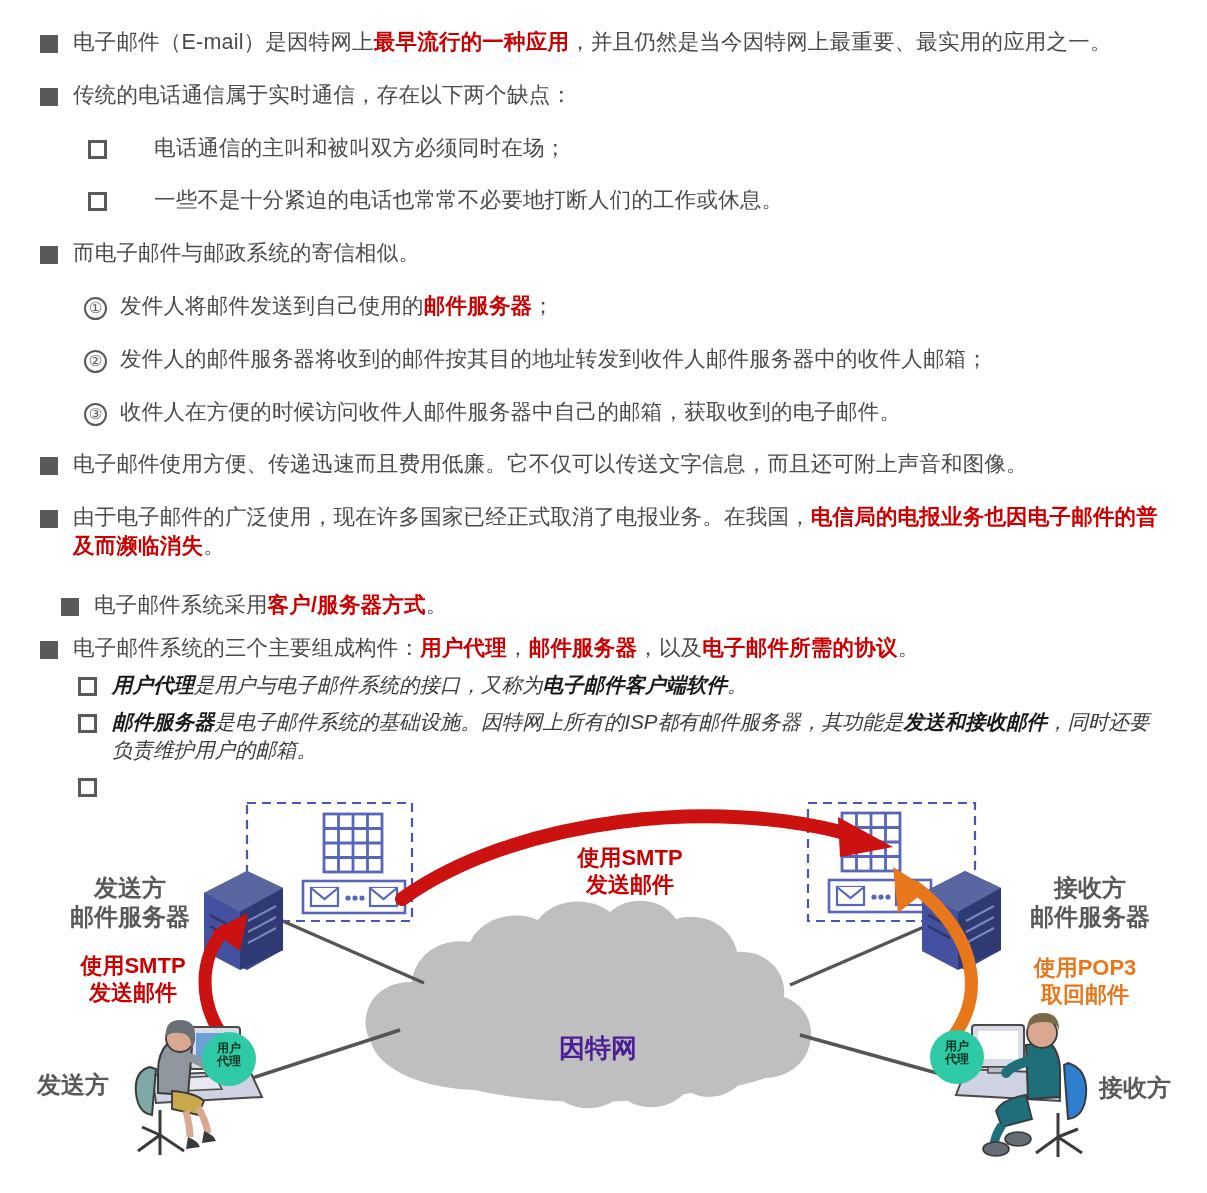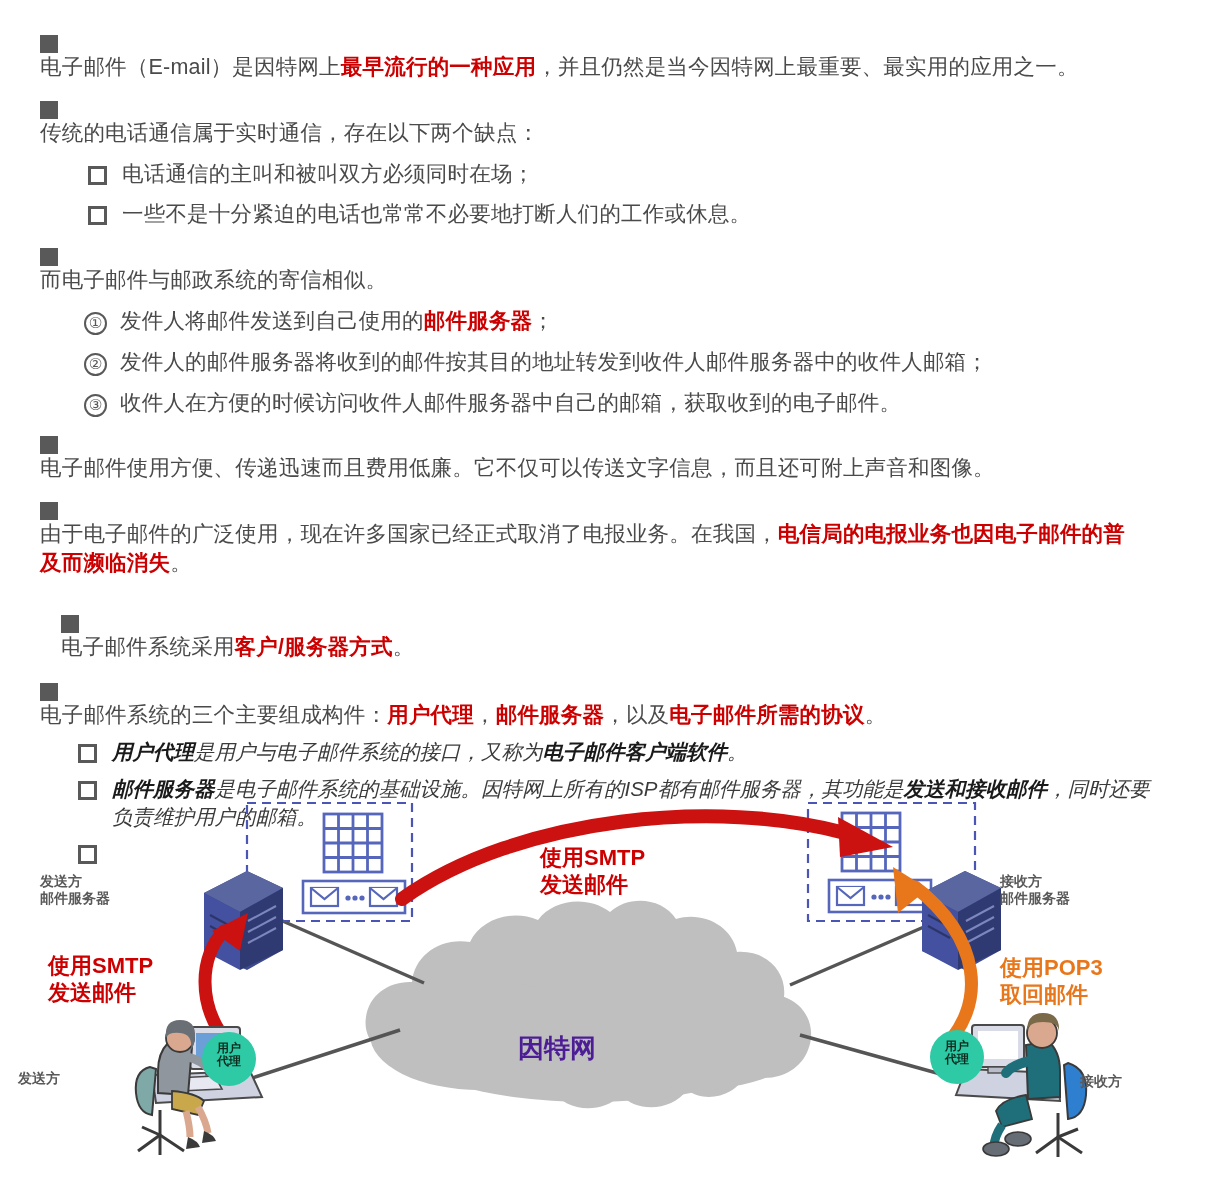--- a/index.html
+++ b/index.html
@@ -54,43 +54,43 @@
 
   .txt {
     font-size: 21.5px;
     line-height: 1.34;
     color: #4a4a4a;
     letter-spacing: .2px;
   }
   .txt .red { color: #cc0000; font-weight: bold; }
 
   
-  .lvl1 { margin-left: 12px; flex-direction: column; }
-  .lvl2 { margin-left: 60px; }
+  .lvl1 { margin-left: 12px; }
+  .lvl2 { margin-left: 60px; gap: 32px; }
   .lvl2b { margin-left: 56px; }
-  .gap-b { margin-top: 12px; }
+  .gap-b { margin-top: 24px; }
   .gap-c { margin-top: 14px; }
   .gap-d { margin-top: 9px; font-style: italic; }
   .gap-e { margin-top: 30px; margin-left: 33px; }
 
   .sub-txt { font-size: 20.5px; line-height: 1.35; color: #3b3b3b; }
   .sub-txt b { color: #1a1a1a; }
 
   
   .diagram { position: absolute; left: 0; top: 795px; width: 1207px; height: 398px; }
   .diagram svg { display:block; }
 
   .dlabel {
     position: absolute;
     font-weight: bold;
-    text-align: left;
+    text-align: center;
     white-space: pre-line;
     line-height: 1.22;
   }
-  .lbl-gray { color: #595959; font-size: 14px; }
+  .lbl-gray { color: #595959; font-size: 24px; }
   .lbl-red  { color: #cc0000; font-size: 22px; }
   .lbl-orange { color: #e8761b; font-size: 22px; }
   .lbl-cloud { color: #4c1d95; font-size: 26px; font-weight: bold; }
   .lbl-agent { color: #0d2b1e; font-size: 12px; font-weight: bold; line-height: 1.1; text-align:center; }
 </style>
 </head>
 <body>
 
 <div class="slide">
 

